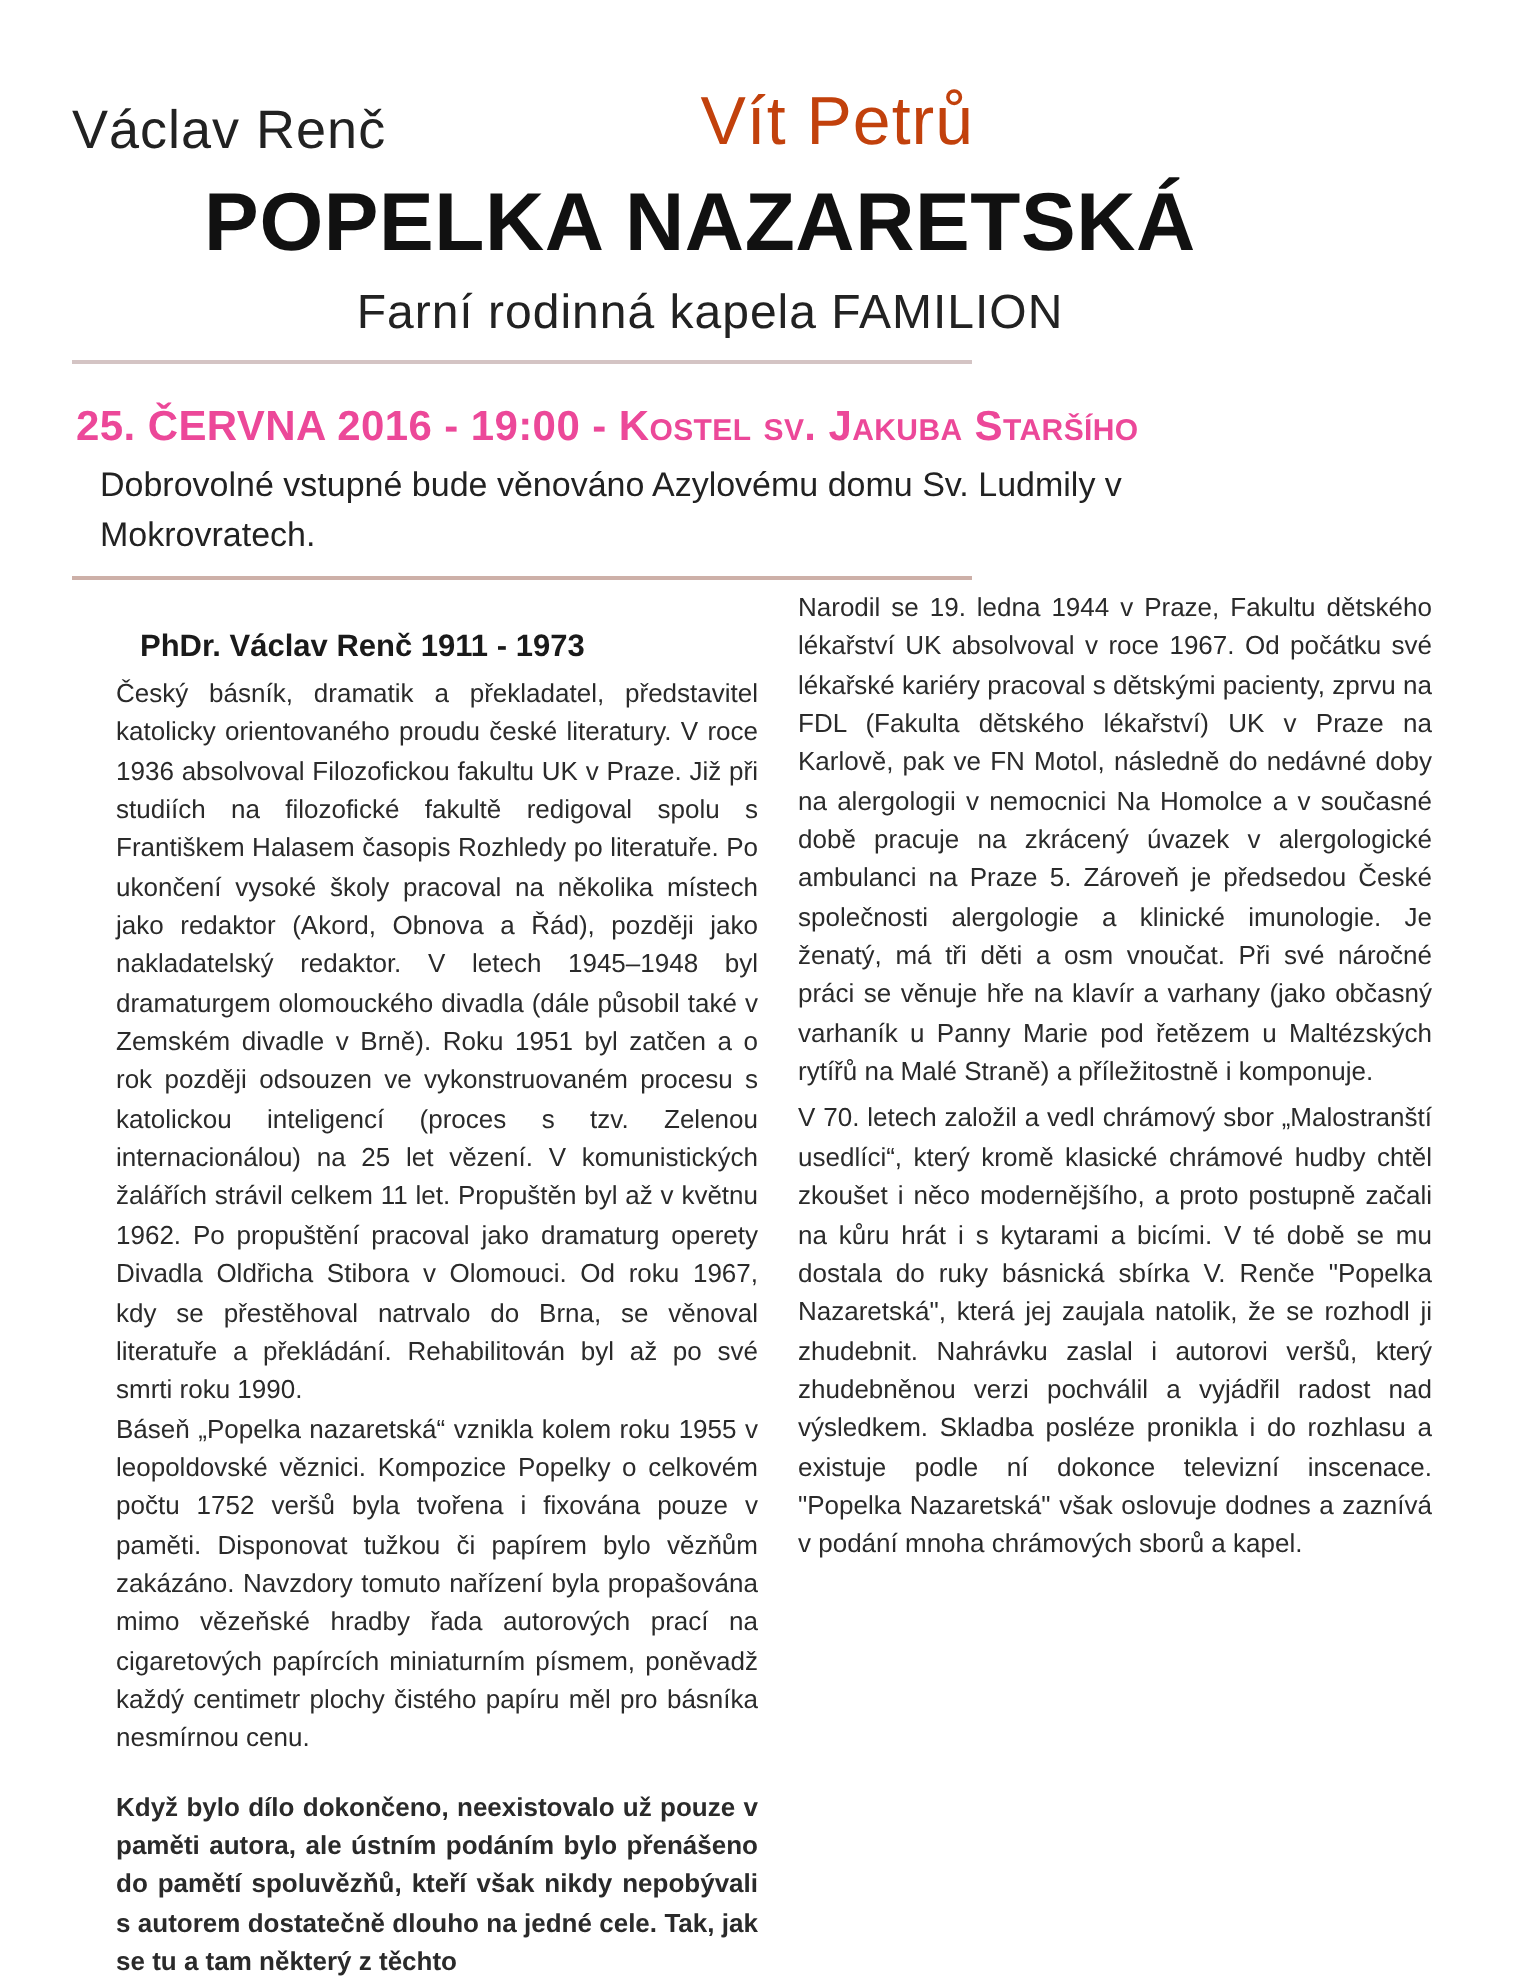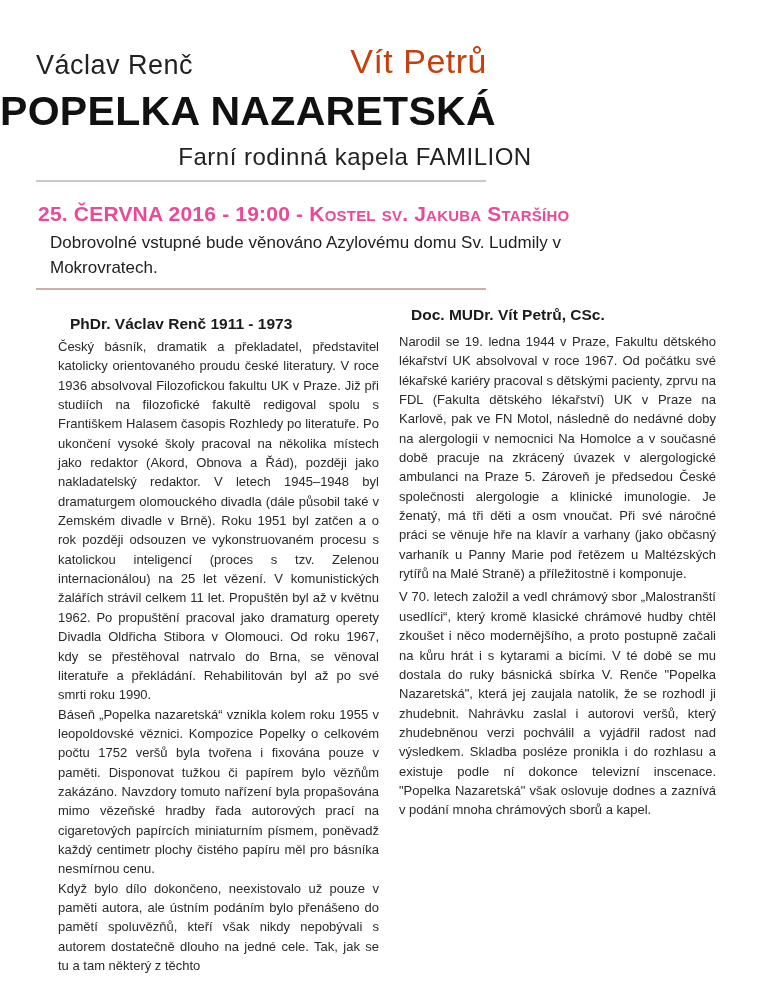--- a/index.html
+++ b/index.html
@@ -1,34 +1,34 @@
 <!DOCTYPE html>
 <html><head>
 <meta charset="utf-8">
 <style>
   html, body { margin: 0; padding: 0; background: #ffffff; }
   body { width: 768px; height: 994px; position: relative; overflow: hidden; color: #2a2a2a;
          font-family: "Liberation Sans", "DejaVu Sans", sans-serif; }
   .author-left { position: absolute; left: 36px; top: 50px; font-size: 27px; letter-spacing: 0.5px; color: #222; }
   .author-right { position: absolute; right: 281px; top: 42px; font-size: 34px; letter-spacing: 0.5px; color: #c2410c; }
-  .title { position: absolute; left: 0; width: 700px; top: 88px; font-size: 41px; font-weight: bold; color: #111; letter-spacing: 0.3px; }
+  .title { position: absolute; left: 0; width: 700px; top: 88px; text-align: center; font-size: 41px; font-weight: bold; color: #111; letter-spacing: 0.3px; }
   .subtitle { position: absolute; left: 0; width: 710px; top: 143px; text-align: center; font-size: 24px; color: #222; letter-spacing: 0.5px; }
   .rule { position: absolute; left: 36px; width: 450px; height: 2px; background: #d4c4c4; }
   .rule.r1 { top: 180px; }
   .rule.r2 { top: 288px; background: #cdb0a8; }
   .event { position: absolute; left: 38px; top: 202px; font-size: 21px; font-weight: bold; color: #ec4899; letter-spacing: 0.2px; text-align: right; }
   .note { position: absolute; left: 50px; top: 230px; width: 720px; font-size: 17px; line-height: 25px; color: #222; }
   .col { position: absolute; font-size: 13px; line-height: 19.35px; color: #2a2a2a; text-align: justify; }
   .col.left { left: 58px; top: 309px; width: 321px; }
   .col.right { left: 399px; top: 294px; width: 317px; }
   .col h2 { margin: 12px; font-size: 15.5px; font-weight: bold; color: #1a1a1a; line-height: 22px; }
   .col.left h2 { margin-top: 4px; margin-bottom: 2px; }
   .col.right h2 { margin-top: 10px; margin-bottom: 6px; }
   .col p { margin: 0; }
-  .col p.gap { margin-top: 0; }
+  .col p.gap { margin-top: 15px; font-weight: bold; }
   .col p.gap-sm { margin-top: 4px; }
 </style>
 </head>
 <body>
 
 <div class="author-left">Václav Renč</div>
 <div class="author-right">Vít Petrů</div>
 <div class="title">POPELKA NAZARETSKÁ</div>
 <div class="subtitle">Farní rodinná kapela FAMILION</div>
 <div class="rule r1"></div>
@@ -40,16 +40,15 @@
 <div class="rule r2"></div>
 
 <div class="col left">
   <h2>PhDr. Václav Renč 1911 - 1973</h2>
   <p>Český básník, dramatik a překladatel, představitel katolicky orientovaného proudu české literatury. V roce 1936 absolvoval Filozofickou fakultu UK v Praze. Již při studiích na filozofické fakultě redigoval spolu s Františkem Halasem časopis Rozhledy po literatuře. Po ukončení vysoké školy pracoval na několika místech jako redaktor (Akord, Obnova a Řád), později jako nakladatelský redaktor. V letech 1945–1948 byl dramaturgem olomouckého divadla (dále působil také v Zemském divadle v Brně). Roku 1951 byl zatčen a o rok později odsouzen ve vykonstruovaném procesu s katolickou inteligencí (proces s tzv. Zelenou internacionálou) na 25 let vězení. V komunistických žalářích strávil celkem 11 let. Propuštěn byl až v květnu 1962. Po propuštění pracoval jako dramaturg operety Divadla Oldřicha Stibora v Olomouci. Od roku 1967, kdy se přestěhoval natrvalo do Brna, se věnoval literatuře a překládání. Rehabilitován byl až po své smrti roku 1990.</p>
   <p>Báseň „Popelka nazaretská“ vznikla kolem roku 1955 v leopoldovské věznici. Kompozice Popelky o celkovém počtu 1752 veršů byla tvořena i fixována pouze v paměti. Disponovat tužkou či papírem bylo vězňům zakázáno. Navzdory tomuto nařízení byla propašována mimo vězeňské hradby řada autorových prací na cigaretových papírcích miniaturním písmem, poněvadž každý centimetr plochy čistého papíru měl pro básníka nesmírnou cenu.</p>
   <p class="gap">Když bylo dílo dokončeno, neexistovalo už pouze v paměti autora, ale ústním podáním bylo přenášeno do pamětí spoluvězňů, kteří však nikdy nepobývali s autorem dostatečně dlouho na jedné cele. Tak, jak se tu a tam některý z těchto</p>
 </div>
 
 <div class="col right">
-  <h2>Doc. MUDr. Vít Petrů, CSc.</h2>
   <p>Narodil se 19. ledna 1944 v Praze, Fakultu dětského lékařství UK absolvoval v roce 1967. Od počátku své lékařské kariéry pracoval s dětskými pacienty, zprvu na FDL (Fakulta dětského lékařství) UK v Praze na Karlově, pak ve FN Motol, následně do nedávné doby na alergologii v nemocnici Na Homolce a v současné době pracuje na zkrácený úvazek v alergologické ambulanci na Praze 5. Zároveň je předsedou České společnosti alergologie a klinické imunologie. Je ženatý, má tři děti a osm vnoučat. Při své náročné práci se věnuje hře na klavír a varhany (jako občasný varhaník u Panny Marie pod řetězem u Maltézských rytířů na Malé Straně) a příležitostně i komponuje.</p>
   <p class="gap-sm">V 70. letech založil a vedl chrámový sbor „Malostranští usedlíci“, který kromě klasické chrámové hudby chtěl zkoušet i něco modernějšího, a proto postupně začali na kůru hrát i s kytarami a bicími. V té době se mu dostala do ruky básnická sbírka V. Renče "Popelka Nazaretská", která jej zaujala natolik, že se rozhodl ji zhudebnit. Nahrávku zaslal i autorovi veršů, který zhudebněnou verzi pochválil a vyjádřil radost nad výsledkem. Skladba posléze pronikla i do rozhlasu a existuje podle ní dokonce televizní inscenace. "Popelka Nazaretská" však oslovuje dodnes a zaznívá v podání mnoha chrámových sborů a kapel.</p>
 </div>
 
 </body></html>

